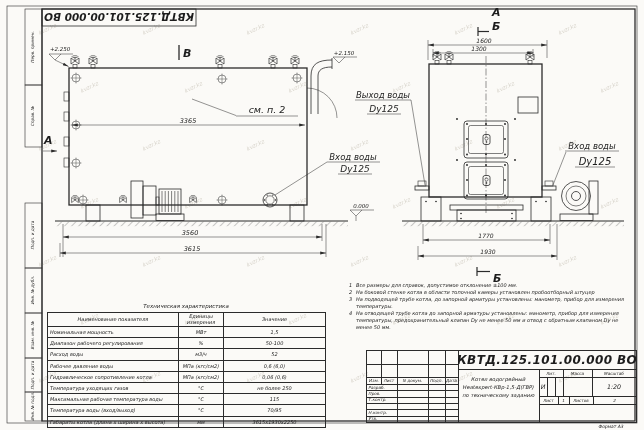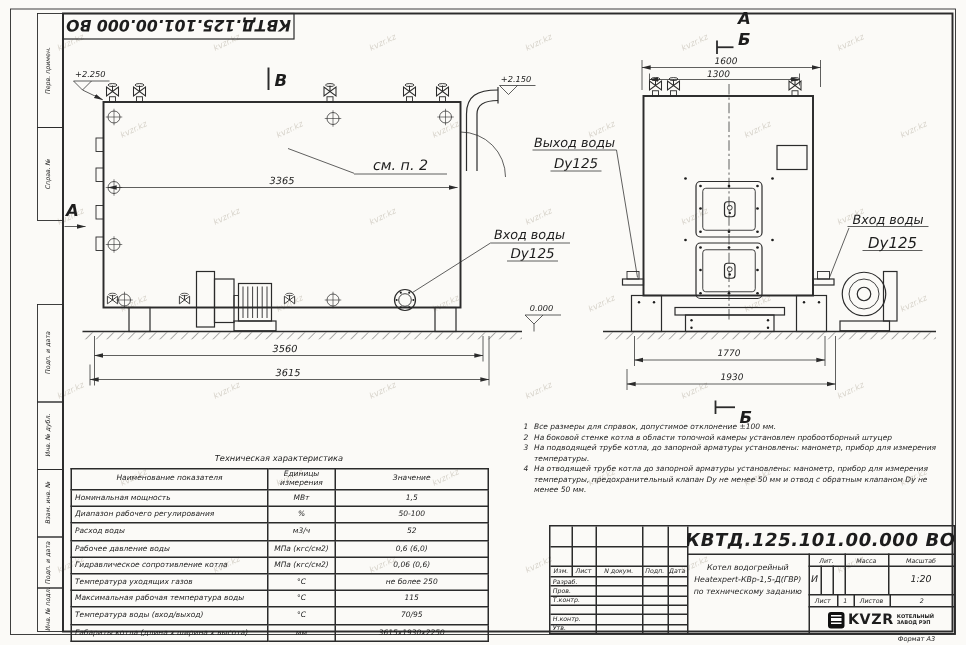--- a/index.html
+++ b/index.html
@@ -531,27 +531,15 @@
   <div class="c" style="left:196px;top:18px;width:29px;height:8px">Масса</div>
   <div class="c" style="left:225px;top:18px;width:44px;height:8px">Масштаб</div>
   <div class="c big" style="left:172px;top:26px;width:8px;height:19px">И</div>
   <div class="c big" style="left:225px;top:26px;width:44px;height:19px">1:20</div>
 
   <div class="c" style="left:172px;top:45px;width:19px;height:8px">Лист</div>
   <div class="c" style="left:191px;top:45px;width:11px;height:8px">1</div>
   <div class="c" style="left:202px;top:45px;width:24px;height:8px">Листов</div>
   <div class="c" style="left:226px;top:45px;width:43px;height:8px">2</div>
 
-  <div class="c" style="left:172px;top:53px;width:97px;height:18px">
-    <span class="logo">
-          <i></i>
-          <i></i>
-          <i></i>
-        </span>
-    <span class="kvzr">KVZR</span>
-    <span class="cotext">
-      <span>КОТЕЛЬНЫЙ</span>
-      <span>ЗАВОД РЭП</span>
-    </span>
-  </div>
 </div>
 
 </div>
 
 </body></html>

